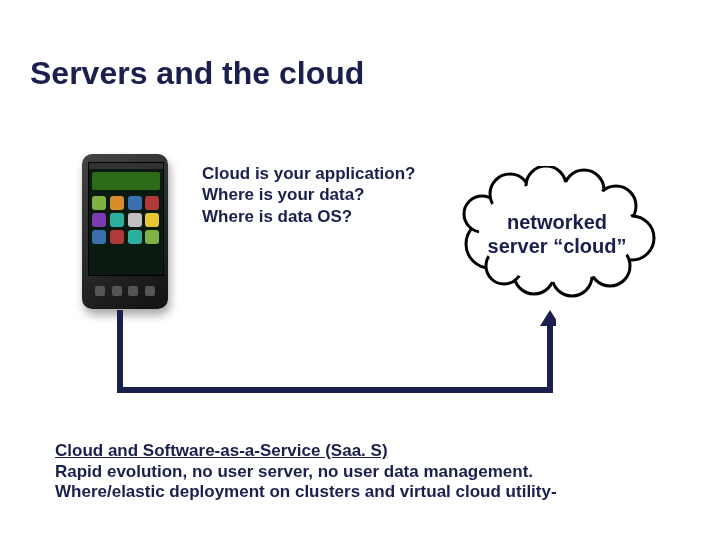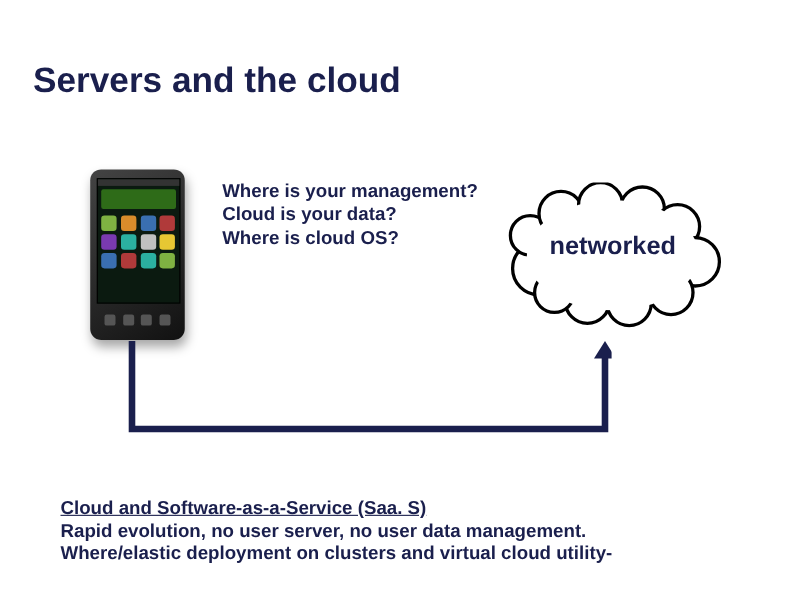--- a/index.html
+++ b/index.html
@@ -10,24 +10,24 @@
   .phone-screen{position:absolute;left:6px;top:8px;width:74px;height:112px;background:#0b1a10;border:1px solid #000;}
   .status-bar{height:6px;background:#333;}
   .widget{margin:3px;height:18px;background:#2e6b18;border-radius:2px;}
   .icon-grid{display:grid;grid-template-columns:repeat(4,1fr);gap:3px;padding:3px;}
   .app-icon{width:14px;height:14px;border-radius:3px;}
   .soft-keys{position:absolute;left:10px;bottom:10px;width:66px;height:26px;display:flex;justify-content:space-around;align-items:center;}
   .soft-key{width:10px;height:10px;background:#555;border-radius:2px;}
   .questions{position:absolute;left:202px;top:163px;font-size:17px;font-weight:bold;line-height:1.25;}
   .cloud-wrap{position:absolute;left:452px;top:166px;width:210px;height:132px;}
   .cloud-svg{position:absolute;left:0;top:0;width:210px;height:132px;}
-  .cloud-label{position:absolute;left:0;top:44px;width:210px;text-align:center;font-size:23px;font-weight:bold;line-height:1.2;}
+  .cloud-label{position:absolute;left:0;top:44px;width:210px;text-align:center;font-size:20px;font-weight:bold;line-height:1.2;}
   .connector{position:absolute;left:114px;top:310px;width:442px;height:94px;}
   .bottom-text{position:absolute;left:55px;top:441px;width:620px;font-size:17px;font-weight:bold;line-height:1.22;}
-  .underline{text-decoration:underline;margin-top:11px;}
+  .underline{text-decoration:underline;}
 </style>
 </head>
 <body>
 
 <div class="slide">
 
   <div class="title">Servers and the cloud</div>
 
   <div class="phone">
     <div class="phone-body"></div>
@@ -51,23 +51,23 @@
     </div>
     <div class="soft-keys">
       <div class="soft-key"></div>
       <div class="soft-key"></div>
       <div class="soft-key"></div>
       <div class="soft-key"></div>
     </div>
   </div>
 
   <div class="questions">
-    <div>Where is your management?</div>
-    <div>Cloud is your data?</div>
-    <div>Where is cloud OS?</div>
+    <div>Cloud is your application?</div>
+    <div>Where is your data?</div>
+    <div>Where is data OS?</div>
   </div>
 
   <div class="cloud-wrap">
     <svg class="cloud-svg" viewBox="0 0 210 132">
       <g fill="#ffffff" stroke="#000" stroke-width="3">
         <circle cx="38" cy="78" r="24"></circle>
         <circle cx="30" cy="48" r="18"></circle>
         <circle cx="58" cy="28" r="20"></circle>
         <circle cx="94" cy="20" r="20"></circle>
         <circle cx="132" cy="24" r="20"></circle>
@@ -75,20 +75,21 @@
         <circle cx="180" cy="72" r="22"></circle>
         <circle cx="158" cy="100" r="20"></circle>
         <circle cx="120" cy="110" r="20"></circle>
         <circle cx="82" cy="108" r="20"></circle>
         <circle cx="52" cy="100" r="18"></circle>
       </g>
       <ellipse cx="105" cy="66" rx="78" ry="50" fill="#ffffff" stroke="none"></ellipse>
     </svg>
     <div class="cloud-label">
       <div>networked</div>
+      <div>server “cloud”</div>
     </div>
   </div>
 
   <svg class="connector" viewBox="0 0 442 94">
     <polyline points="6,0 6,80 436,80 436,8" fill="none" stroke="#1a1f4d" stroke-width="6"></polyline>
     <polygon points="436,0 426,16 446,16" fill="#1a1f4d"></polygon>
   </svg>
 
   <div class="bottom-text">
     <div class="underline">Cloud and Software-as-a-Service (Saa. S)</div>

